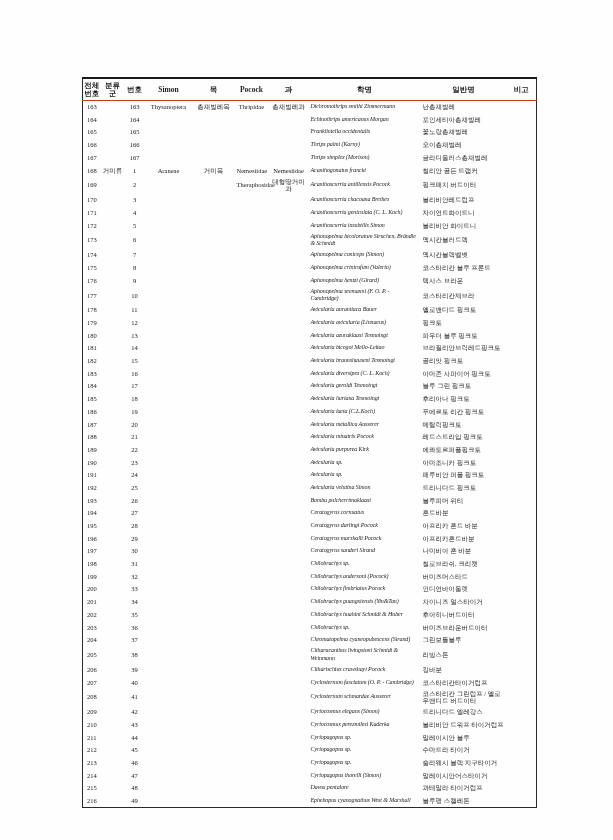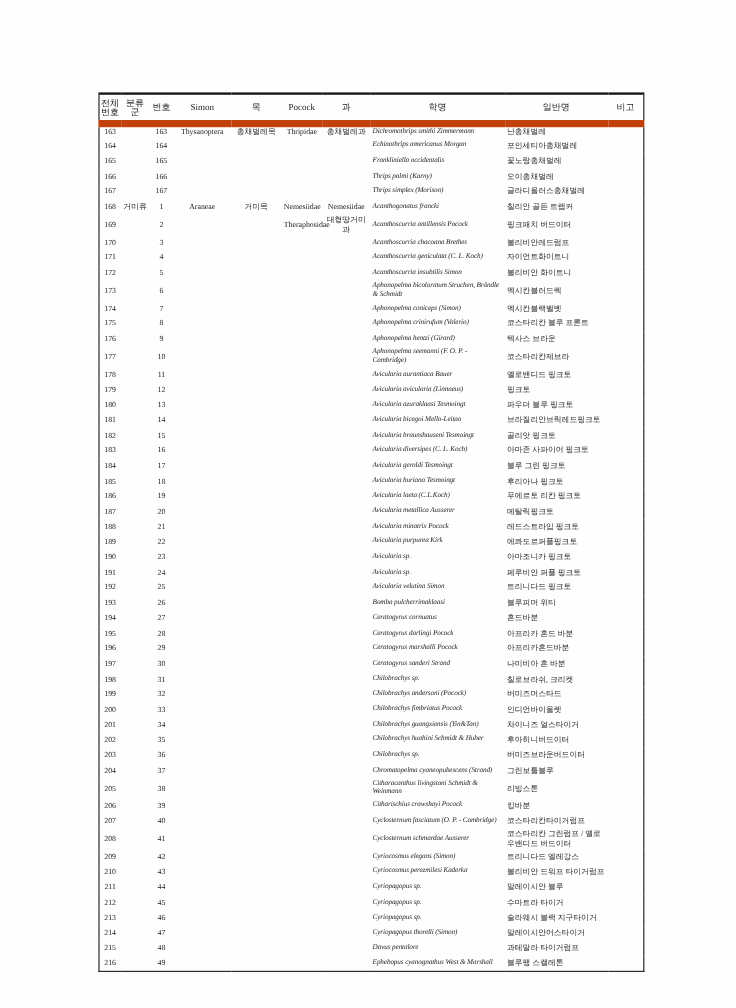--- a/index.html
+++ b/index.html
@@ -13,22 +13,22 @@
   table.species {
     position:absolute; left:82px; top:77px; width:454px;
     border-collapse:collapse; table-layout:fixed;
     border-left:1px solid #2a2a2a; border-right:1px solid #2a2a2a;
     border-top:2px solid #1a1a1a; border-bottom:1px solid #2a2a2a;
   }
   col.c0{width:18px} col.c1{width:24px} col.c2{width:20px} col.c3{width:48px}
   col.c4{width:42px} col.c5{width:34px} col.c6{width:40px} col.c7{width:112px}
   col.c8{width:86px} col.c9{width:30px}
   thead th {
-    border-bottom:6px solid #c2410c;
-    font-size:7.5px; font-weight:normal; height:19px; line-height:8px;
+    border-bottom:1px solid #c2410c;
+    font-size:7.5px; font-weight:bold; height:19px; line-height:8px;
     padding:1px; text-align:center; vertical-align:middle;
     overflow:hidden;
   }
   thead th.c0 { word-break:break-all; }
   tbody td {
     font-size:6.5px; line-height:7.5px; height:12.7px;
     padding:1px 2px; vertical-align:middle; box-sizing:border-box;
     overflow:visible; white-space:normal;
   }
   td.c0, td.c1, td.c2, td.c3, td.c4, td.c5, td.c6 { text-align:center; }

